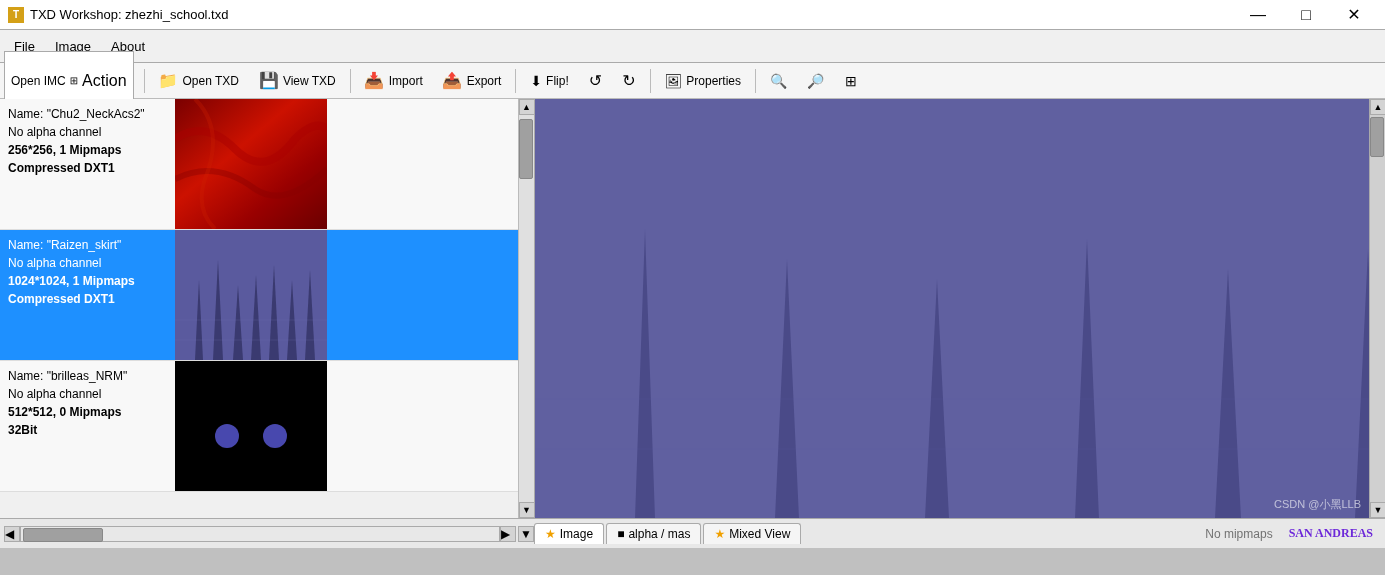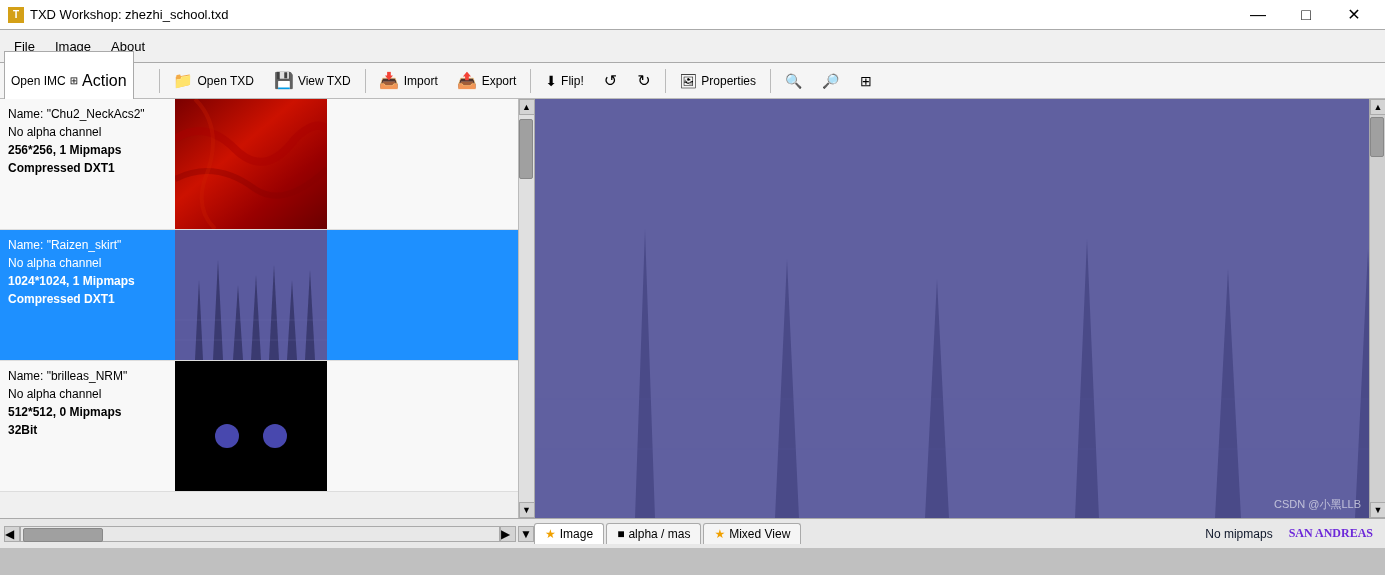--- a/index.html
+++ b/index.html
@@ -148,21 +148,21 @@
 </div>
 
 <div id="menubar">
   <div class="menu-item">File</div>
   <div class="menu-item">Image</div>
   <div class="menu-item">About</div>
 </div>
 
 <div id="toolbar">
 
-  <div style="display:flex;align-items:center;gap:4px;border:1px solid #aaa;padding:20px 6px;background:#fff;margin-right:20px;">
+  <div style="display:flex;align-items:center;gap:4px;border:1px solid #aaa;padding:20px 6px;background:#fff;margin-right:5px;">
     <span style="font-size:12px;">Open IMC</span>
     <span style="font-size:10px;">⊞</span>
     <span style="font-size:16px;color:#000000;">Action</span>
   </div>
 
   <div class="toolbar-sep"></div>
 
   <button class="toolbar-btn">
     <span style="font-size:16px;color:#d4a017;">📁</span>
     <span>Open TXD</span>
@@ -349,16 +349,16 @@
   <div class="bottom-tab">
     <span style="font-size:12px;">■</span>
     <span>alpha / mas</span>
   </div>
   <div class="bottom-tab">
     <span style="color:#f0a000;font-size:12px;">★</span>
     <span>Mixed View</span>
   </div>
 
   <div class="bottom-status">
-    <span style="color:#0f172a;text-align:center;">No mipmaps</span>
+    <span style="color:#737373;text-align:center;">No mipmaps</span>
     <span style="font-weight:bold;color:#6d28d9;font-family:Liberation Serif, serif;">SAN ANDREAS</span>
   </div>
 </div>
 
 </body></html>

